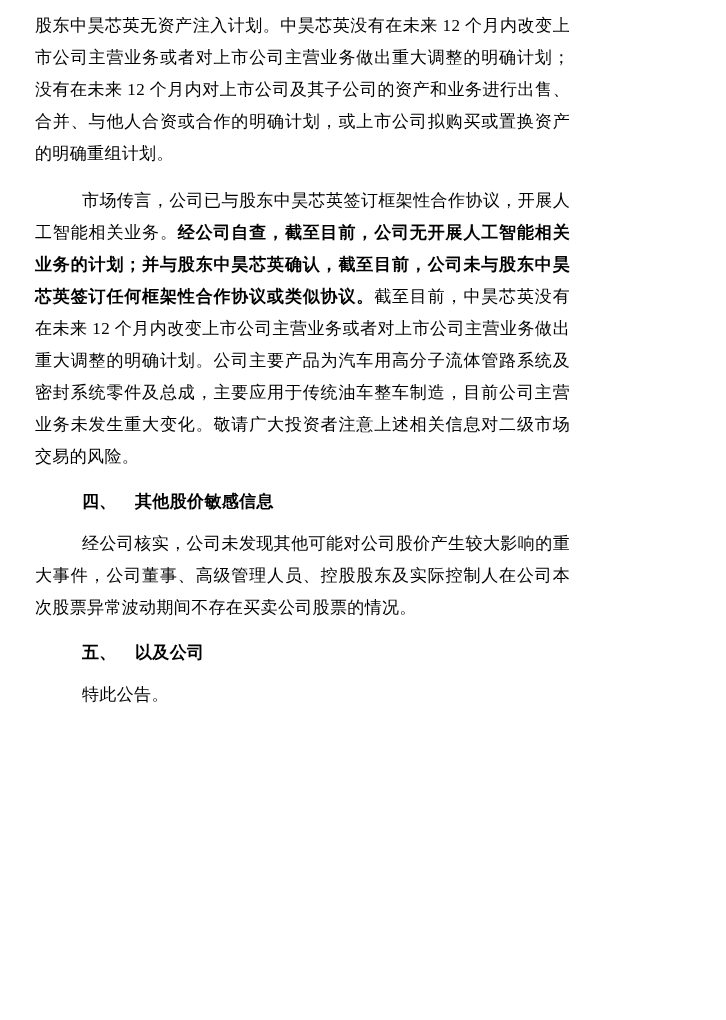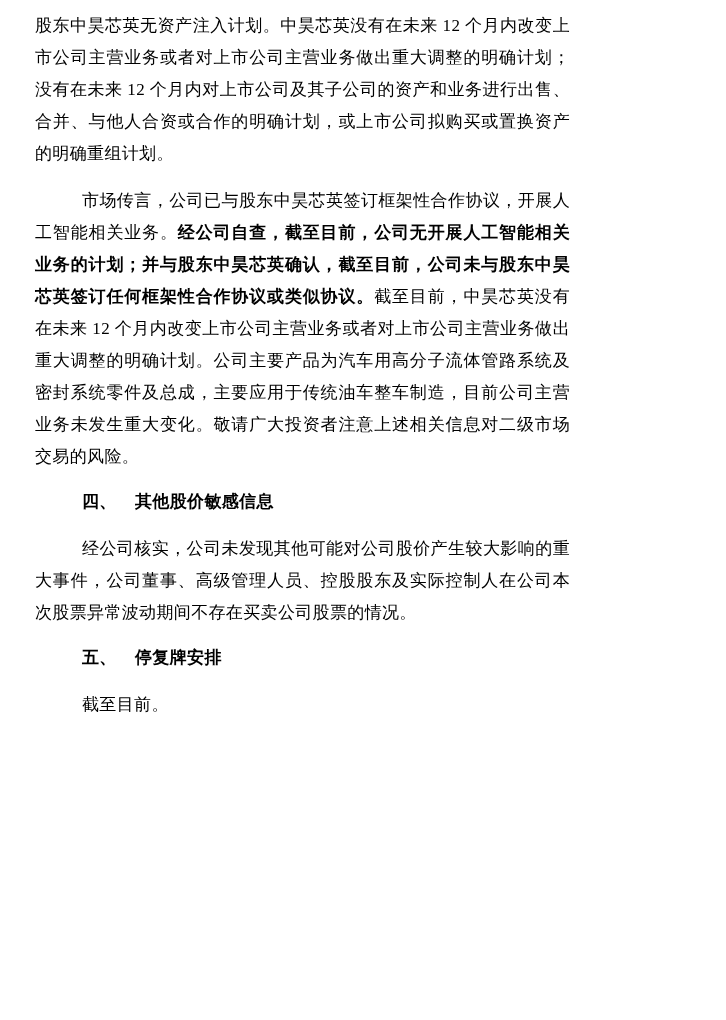--- a/index.html
+++ b/index.html
@@ -33,35 +33,36 @@
   .heading {
     margin: 13px 0 0 0;
     padding-left: 47px;
     font-size: 17px;
     line-height: 32px;
     letter-spacing: 0.35px;
     font-weight: bold;
     font-family: Liberation Serif, serif;
   }
   .heading + .para {
+    margin-top: 10px;
   }
   .content > :first-child {
     margin-top: 0 !important;
   }
   .h-num {
     display: inline-block;
     width: 53px;
   }
   .run.bold {
     font-weight: bold;
   }
 </style>
 </head>
 <body>
 
 <main class="content">
     <p class="para"><span class="run">股东中昊芯英无资产注入计划。中昊芯英没有在未来 12 个月内改变上市公司主营业务或者对上市公司主营业务做出重大调整的明确计划；没有在未来 12 个月内对上市公司及其子公司的资产和业务进行出售、合并、与他人合资或合作的明确计划，或上市公司拟购买或置换资产的明确重组计划。</span></p>
     <p class="para indent"><span class="run">市场传言，公司已与股东中昊芯英签订框架性合作协议，开展人工智能相关业务。</span><span class="run bold">经公司自查，截至目前，公司无开展人工智能相关业务的计划；并与股东中昊芯英确认，截至目前，公司未与股东中昊芯英签订任何框架性合作协议或类似协议。</span><span class="run">截至目前，中昊芯英没有在未来 12 个月内改变上市公司主营业务或者对上市公司主营业务做出重大调整的明确计划。公司主要产品为汽车用高分子流体管路系统及密封系统零件及总成，主要应用于传统油车整车制造，目前公司主营业务未发生重大变化。敬请广大投资者注意上述相关信息对二级市场交易的风险。</span></p>
     <div class="heading"><span class="h-num">四、</span><span>其他股价敏感信息</span></div>
     <p class="para indent"><span class="run">经公司核实，公司未发现其他可能对公司股价产生较大影响的重大事件，公司董事、高级管理人员、控股股东及实际控制人在公司本次股票异常波动期间不存在买卖公司股票的情况。</span></p>
-    <div class="heading"><span class="h-num">五、</span><span>停复牌安排</span></div>
-    <p class="para indent"><span class="run">截至目前。</span></p>
+    <div class="heading"><span class="h-num">五、</span><span>以及公司</span></div>
+    <p class="para indent"><span class="run">特此公告。</span></p>
   </main>
 
 </body></html>

